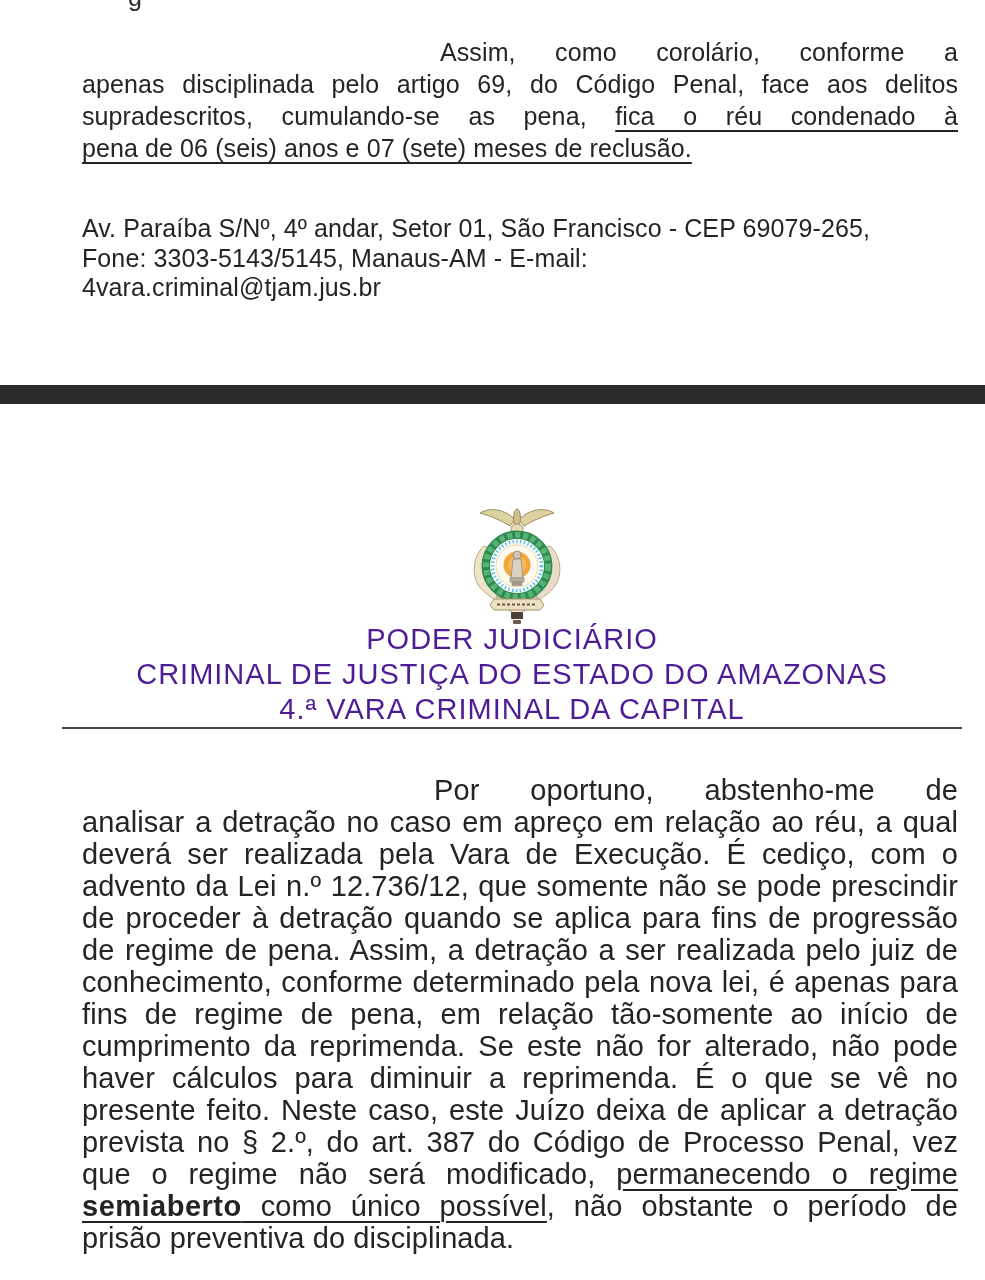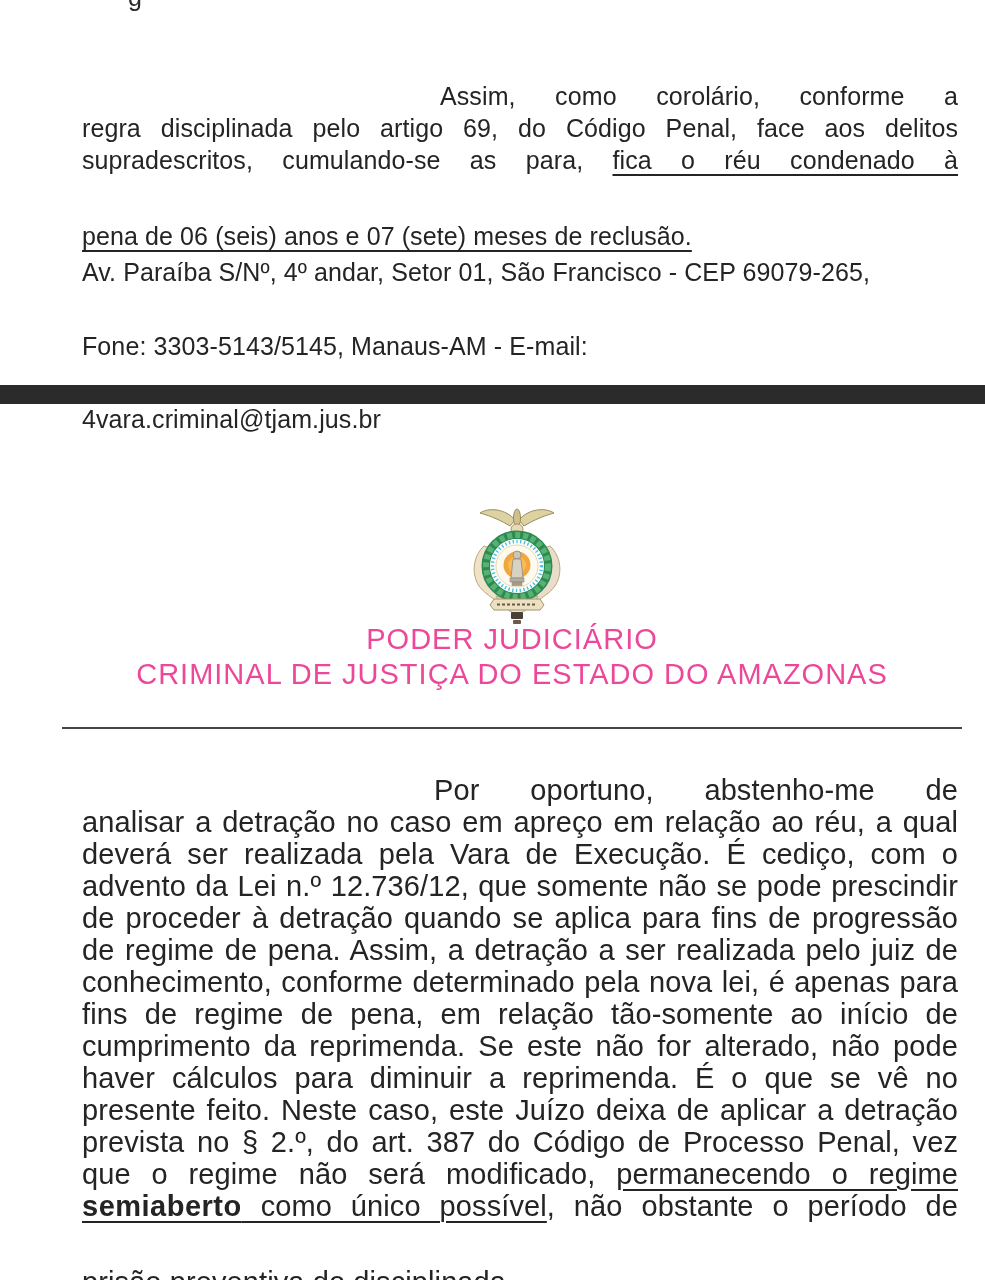--- a/index.html
+++ b/index.html
@@ -12,21 +12,21 @@
     color:#242424;
   }
   .abs { position:absolute; }
 
   
   .lines .line {
     text-align:justify;
     text-align-last:justify;
     white-space:normal;
   }
-  .lines .line.last { text-align-last:left;margin-top:44px; }
+  .lines .line.last { text-align-last:left; }
   .lines.plain .line { text-align:center; text-align-last:left; }
   .lines.center .line { text-align:center; text-align-last:center; }
   .u {
     text-decoration:underline;
     text-decoration-thickness:2px;
     text-underline-offset:5px;
   }
   .b { font-weight:700; letter-spacing:0.5px; }
 
   
@@ -34,21 +34,21 @@
     left:128px; top:-17px;
     font-size:25px; color:#2a2a2a;
   }
 
   
   .para1 {
     left:82px; top:36px; width:876px;
     font-size:25px; line-height:32px;
     letter-spacing:0.1px;
   }
-  .para1 .line.indent { padding-left:358px;margin-top:44px; }
+  .para1 .line.indent { padding-left:358px; }
 
   
   .address {
     left:82px; top:214px; width:876px;
     font-size:25px; line-height:29.5px;
     letter-spacing:0.1px;
   }
 
   
   .sep-bar {
@@ -57,21 +57,21 @@
   }
 
   
   .seal { left:464px; top:502px; width:106px; height:126px; }
 
   
   .header-block {
     left:62px; top:622px; width:900px;
     font-size:29px; line-height:35px;
     letter-spacing:1px;
-    color:#ec4899;
+    color:#4c1d95;
   }
   .header-rule {
     left:62px; top:727px; width:900px; height:2px;
     background:#454545;
   }
 
   
   .para2 {
     left:82px; top:774px; width:876px;
     font-size:29px; line-height:32px;
@@ -81,22 +81,22 @@
 </style>
 </head>
 <body>
 
 <div class="screen">
 
   <span class="abs fragment">g</span>
 
   <div class="abs para1 lines">
       <div class="line indent"><span>Assim, como corolário, conforme a</span></div>
-      <div class="line"><span>regra disciplinada pelo artigo 69, do Código Penal, face aos delitos</span></div>
-      <div class="line"><span>supradescritos, cumulando-se as para, </span><span class="u">fica o réu condenado à</span></div>
+      <div class="line"><span>apenas disciplinada pelo artigo 69, do Código Penal, face aos delitos</span></div>
+      <div class="line"><span>supradescritos, cumulando-se as pena, </span><span class="u">fica o réu condenado à</span></div>
       <div class="line last"><span class="u">pena de 06 (seis) anos e 07 (sete) meses de reclusão.</span></div>
     </div>
 
   <div class="abs address lines plain">
       <div class="line last"><span>Av. Paraíba S/Nº, 4º andar, Setor 01, São Francisco - CEP 69079-265,</span></div>
       <div class="line last"><span>Fone: 3303-5143/5145, Manaus-AM - E-mail:</span></div>
       <div class="line last"><span>4vara.criminal@tjam.jus.br</span></div>
     </div>
 
   <div class="abs sep-bar"></div>
@@ -133,20 +133,21 @@
       <line x1="33" y1="102.5" x2="73" y2="102.5" stroke="#6b5a3a" stroke-width="2" stroke-dasharray="3 2"></line>
 
       <rect x="47" y="110" width="12" height="7" rx="1" fill="#4a4038"></rect>
       <rect x="49" y="118" width="8" height="4" rx="1" fill="#6b5a4a"></rect>
     </svg>
   </div>
 
   <div class="abs header-block lines center">
       <div class="line"><span>PODER JUDICIÁRIO</span></div>
       <div class="line"><span>CRIMINAL DE JUSTIÇA DO ESTADO DO AMAZONAS</span></div>
+      <div class="line"><span>4.ª VARA CRIMINAL DA CAPITAL</span></div>
     </div>
   <div class="abs header-rule"></div>
 
   <div class="abs para2 lines">
       <div class="line indent"><span>Por oportuno, abstenho-me de</span></div>
       <div class="line"><span>analisar a detração no caso em apreço em relação ao réu, a qual</span></div>
       <div class="line"><span>deverá ser realizada pela Vara de Execução. É cediço, com o</span></div>
       <div class="line"><span>advento da Lei n.º 12.736/12, que somente não se pode prescindir</span></div>
       <div class="line"><span>de proceder à detração quando se aplica para fins de progressão</span></div>
       <div class="line"><span>de regime de pena. Assim, a detração a ser realizada pelo juiz de</span></div>

